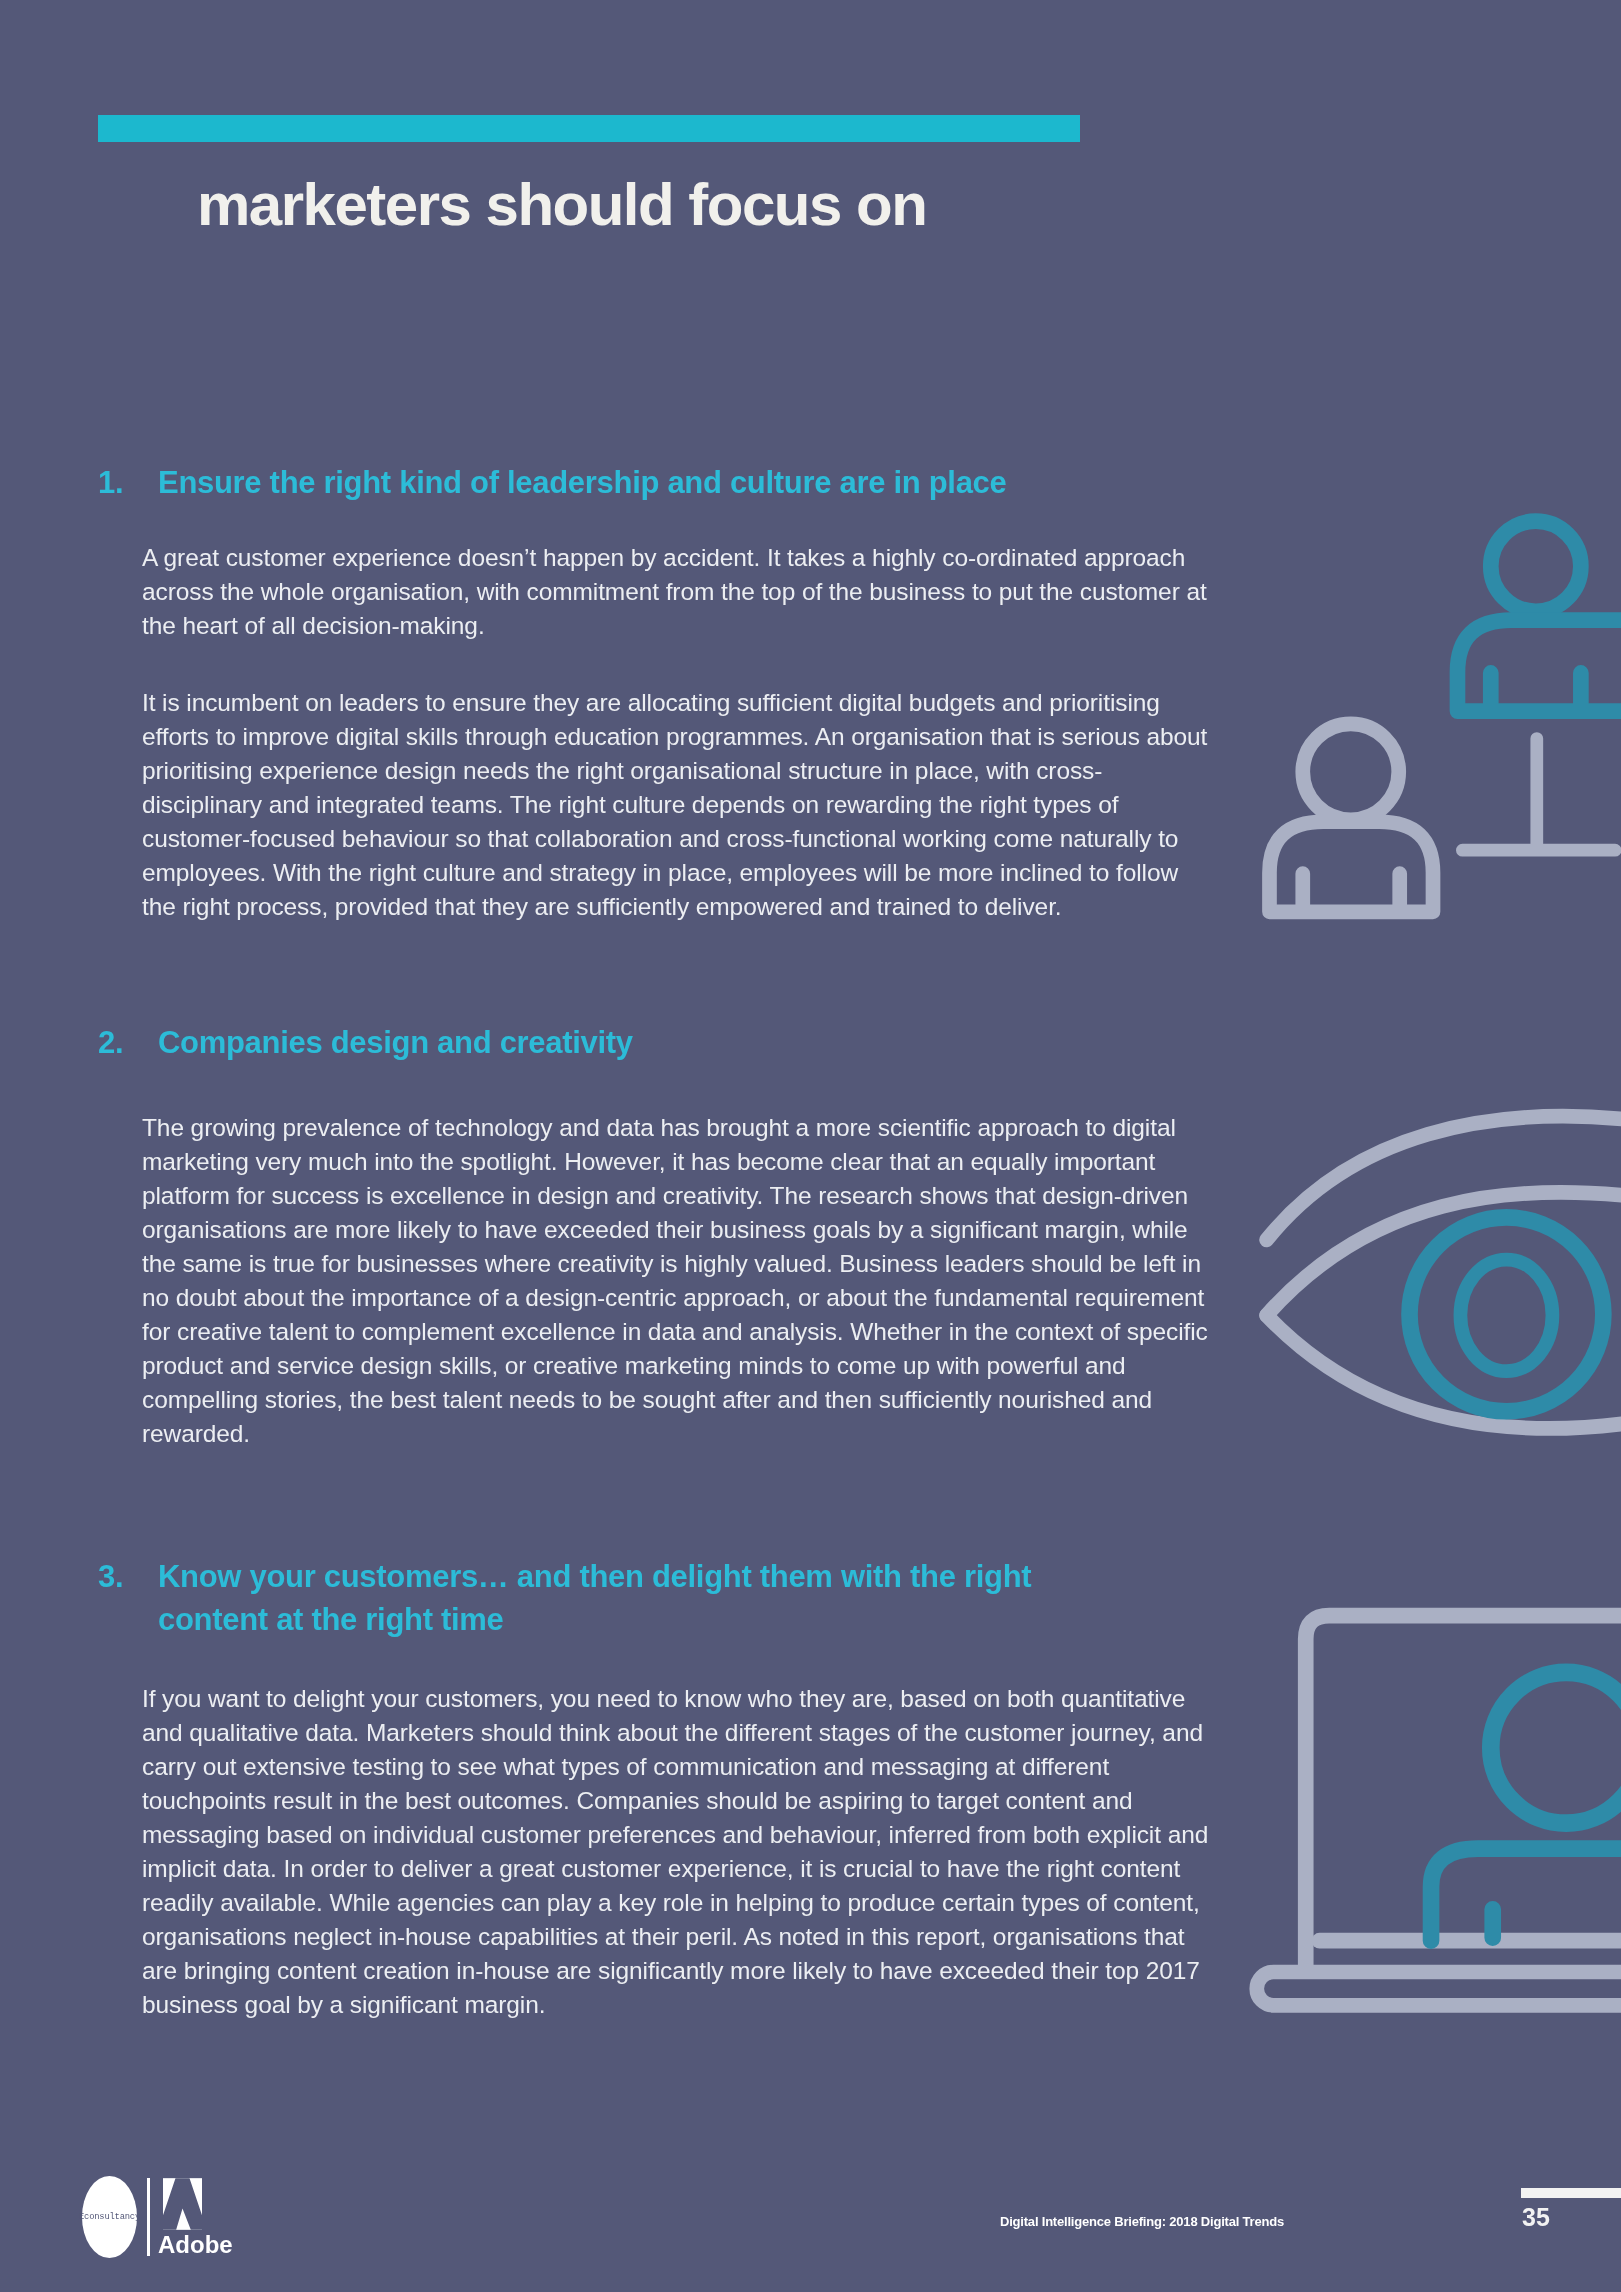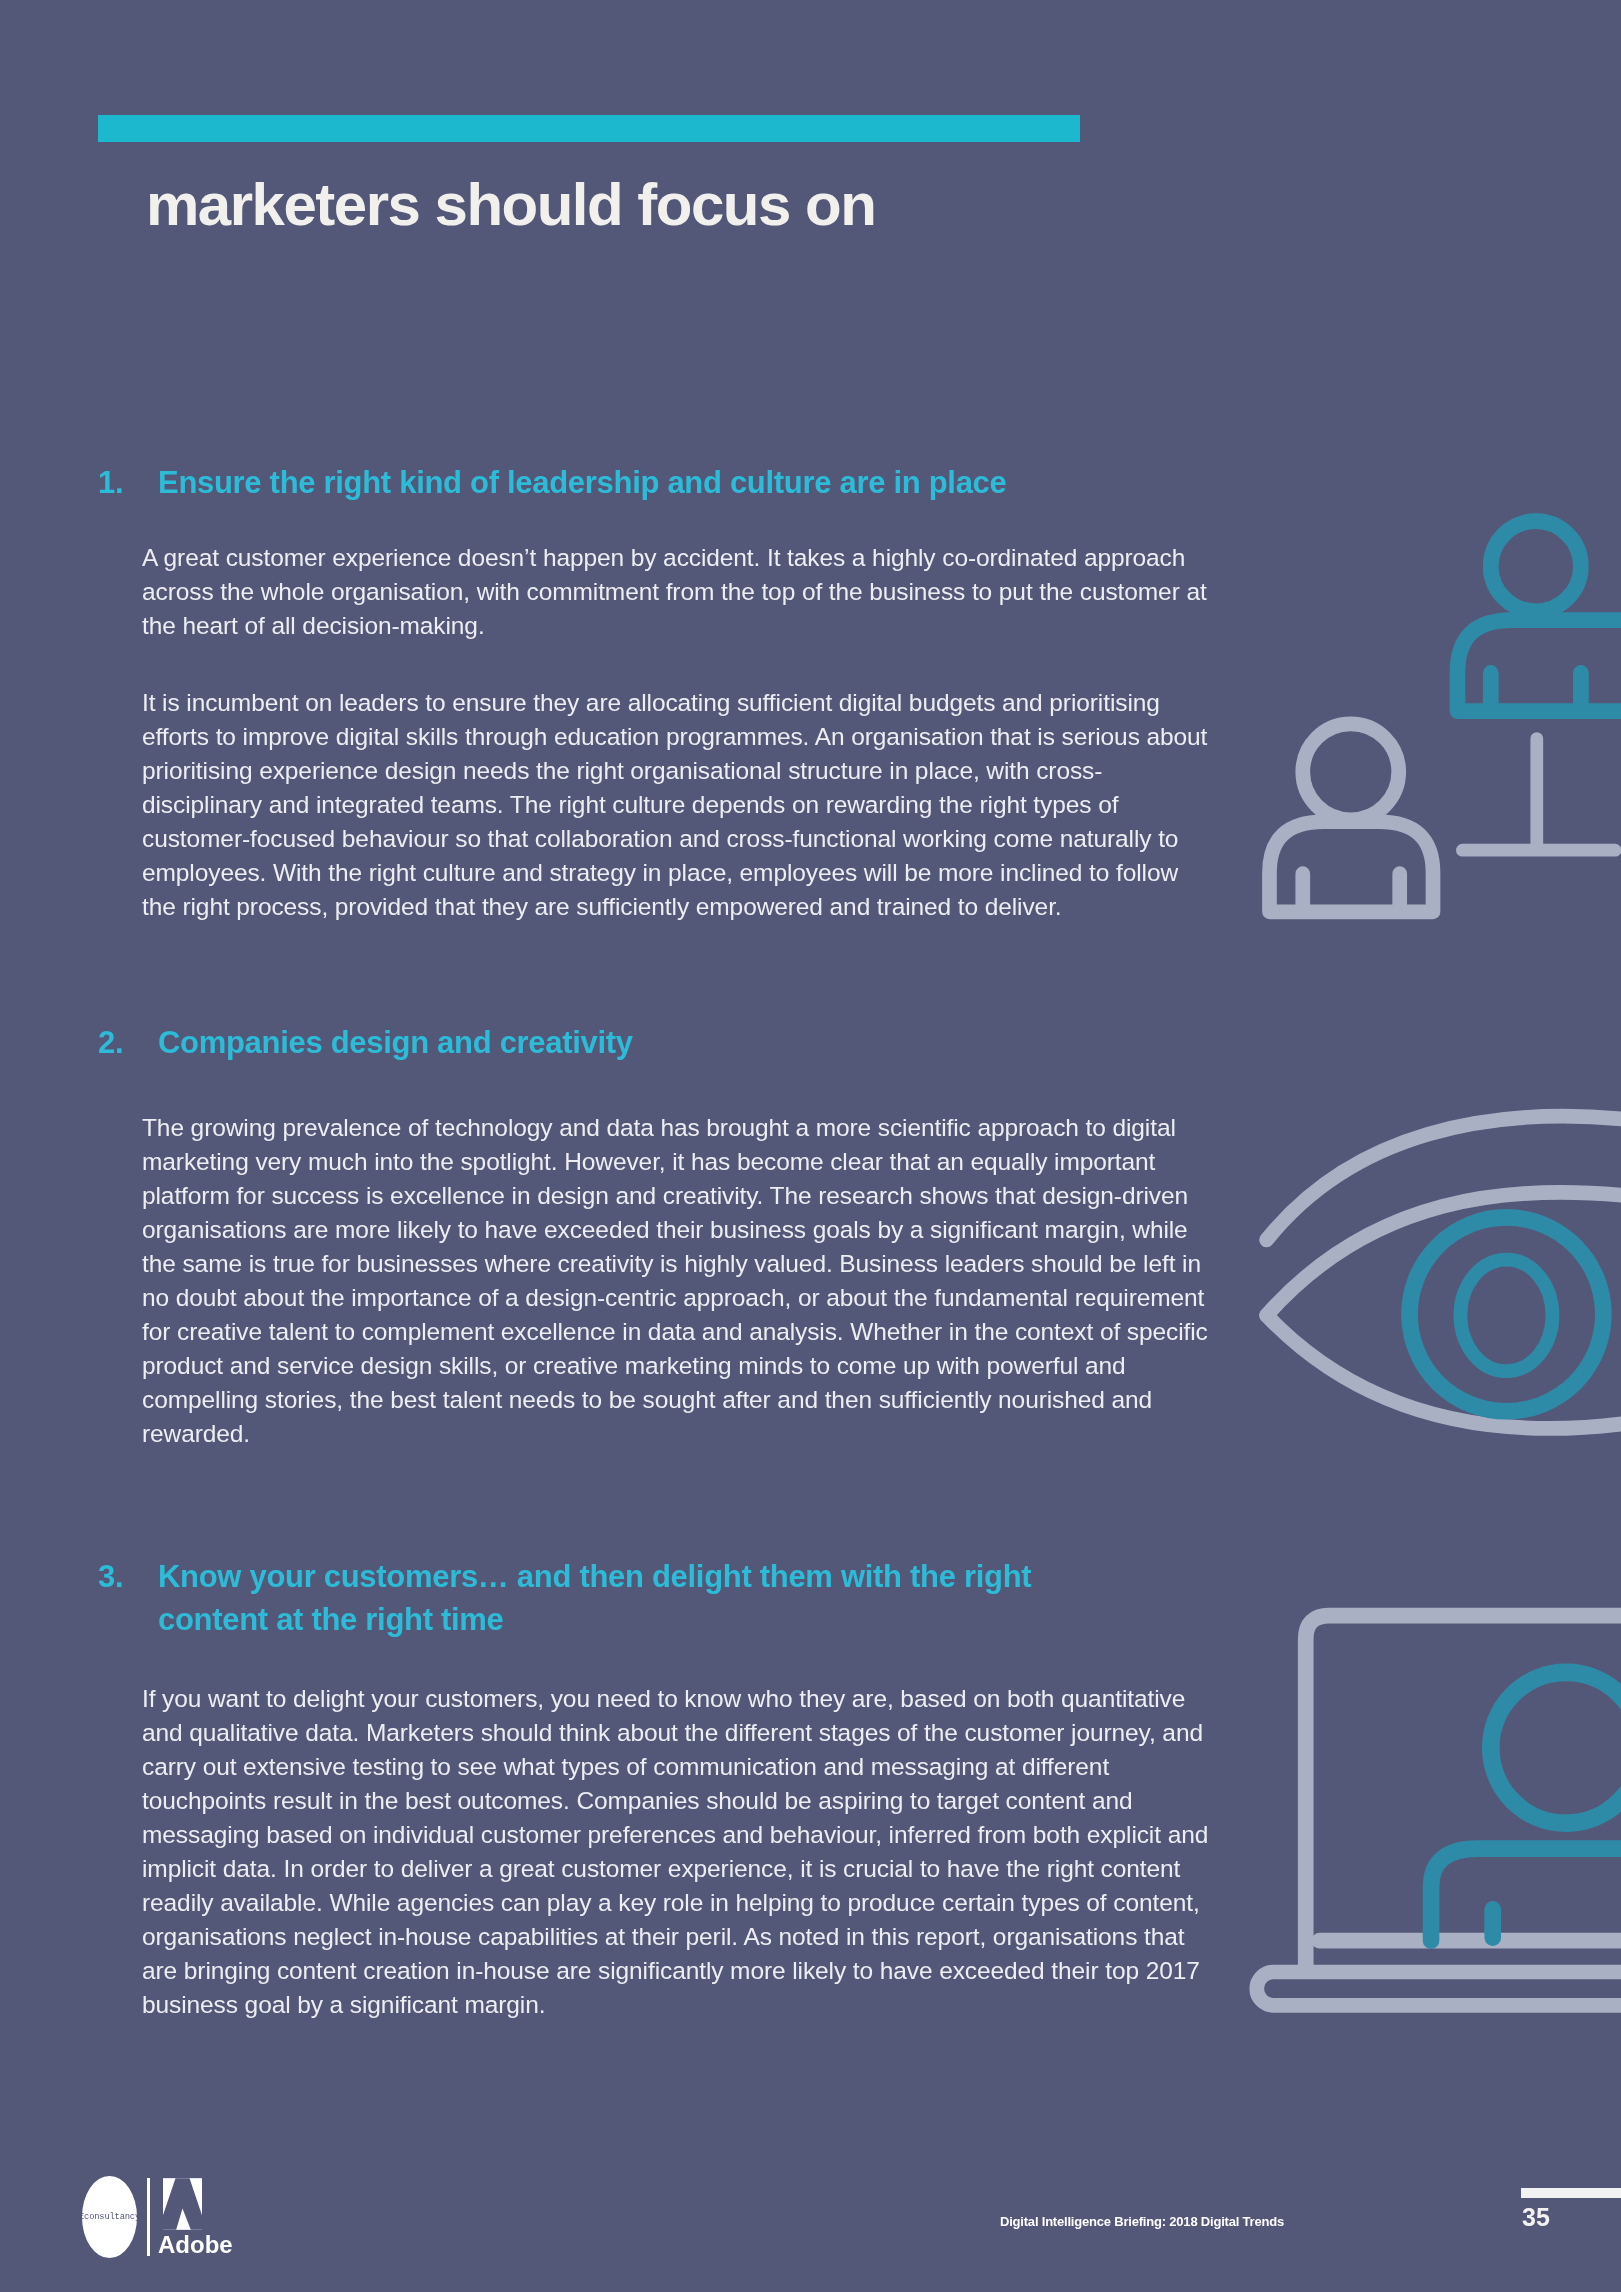--- a/index.html
+++ b/index.html
@@ -8,21 +8,21 @@
     width:1621px;height:2293px;
     background:var(--color-background,#545878);
     overflow:hidden;
     font-family:"Liberation Sans", sans-serif;
   }
   .abs{position:absolute;}
   
   #accent-bar{left:98px;top:115px;width:982px;height:27.4px;background:var(--color-accent,#1cb8ce);}
   #title{left:98px;top:167px;color:var(--color-title-text,#f1f0ec);
          font-size:60px;font-weight:bold;line-height:75px;letter-spacing:-1.5px;white-space:nowrap;}
-  #title .line2{margin-left:48px;}
+  #title .line2{margin-left:99px;}
   
   .section-head{left:98px;color:var(--color-heading,#2cbcd8);
          font-size:31px;font-weight:bold;line-height:43px;letter-spacing:-0.3px;width:1137px;}
   .section-head .num{position:absolute;left:0;top:0;}
   .section-head .htext{display:block;margin-left:60px;white-space:nowrap;}
   
   .para{left:142px;width:1073px;color:var(--color-body-text,#eceef2);
         font-size:24.5px;line-height:34px;letter-spacing:-0.1px;}
   #p1a{top:541px;} #p1b{top:686px;}
   #s1h{top:461px;} #s2h{top:1021px;} #s3h{top:1555px;}

